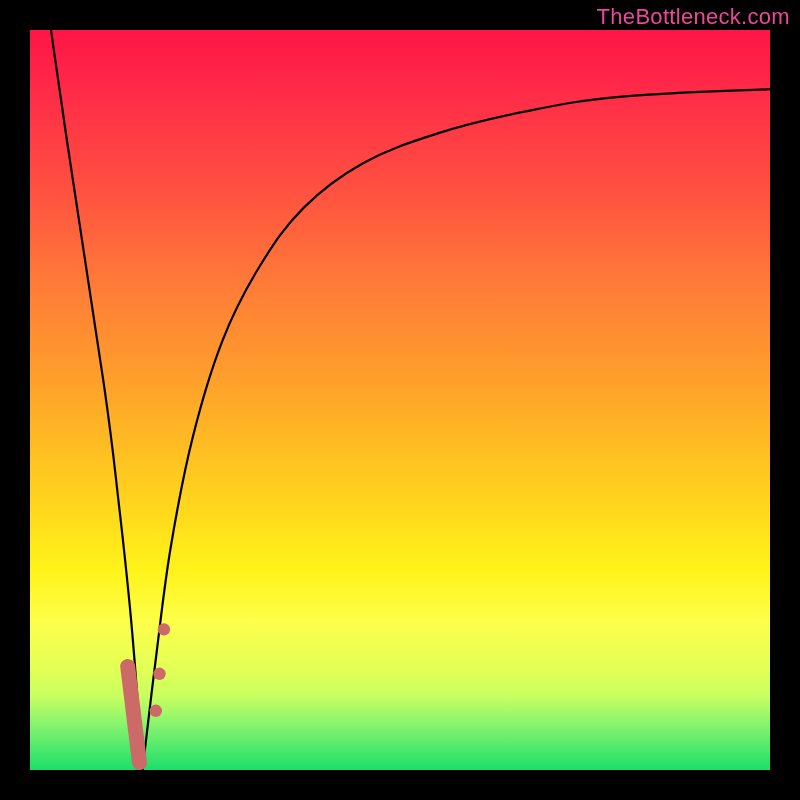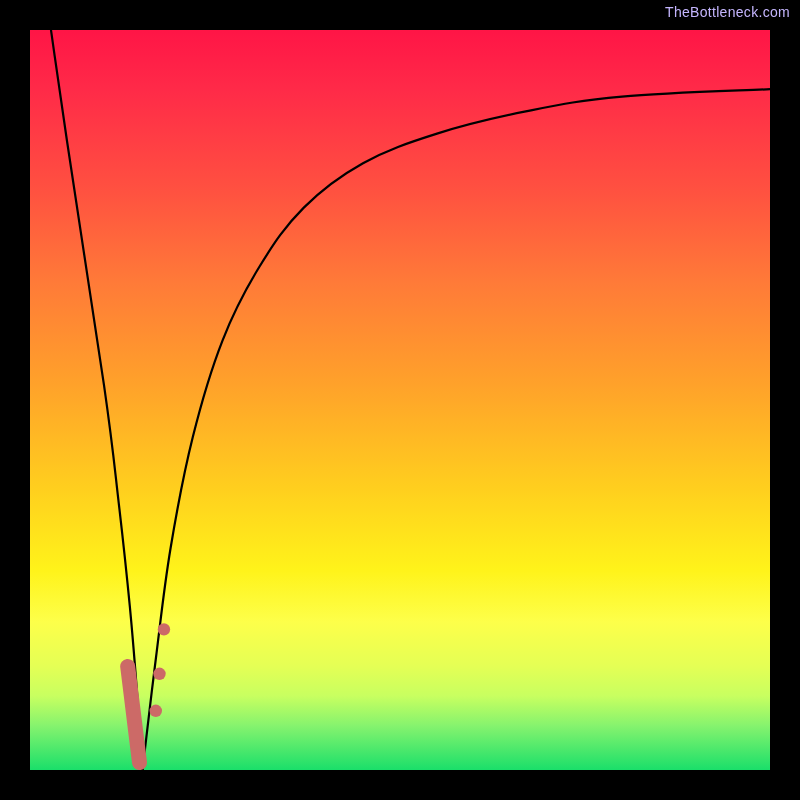--- a/index.html
+++ b/index.html
@@ -37,22 +37,22 @@
       #e4ff55 86%,
       #c8ff60 90%,
       #86f36e 94%,
       #1adf6a 100%
     );
   }
   .watermark {
     position: absolute;
     top: 4px;
     right: 10px;
-    color: #c4b5fd;
-    font-size: 14px;
+    color: #ec4899;
+    font-size: 22px;
     letter-spacing: 0.3px;
     user-select: none;
     text-align: right;
   }
   svg.curves {
     position: absolute;
     left: 0;
     top: 0;
     width: 740px;
     height: 740px;

